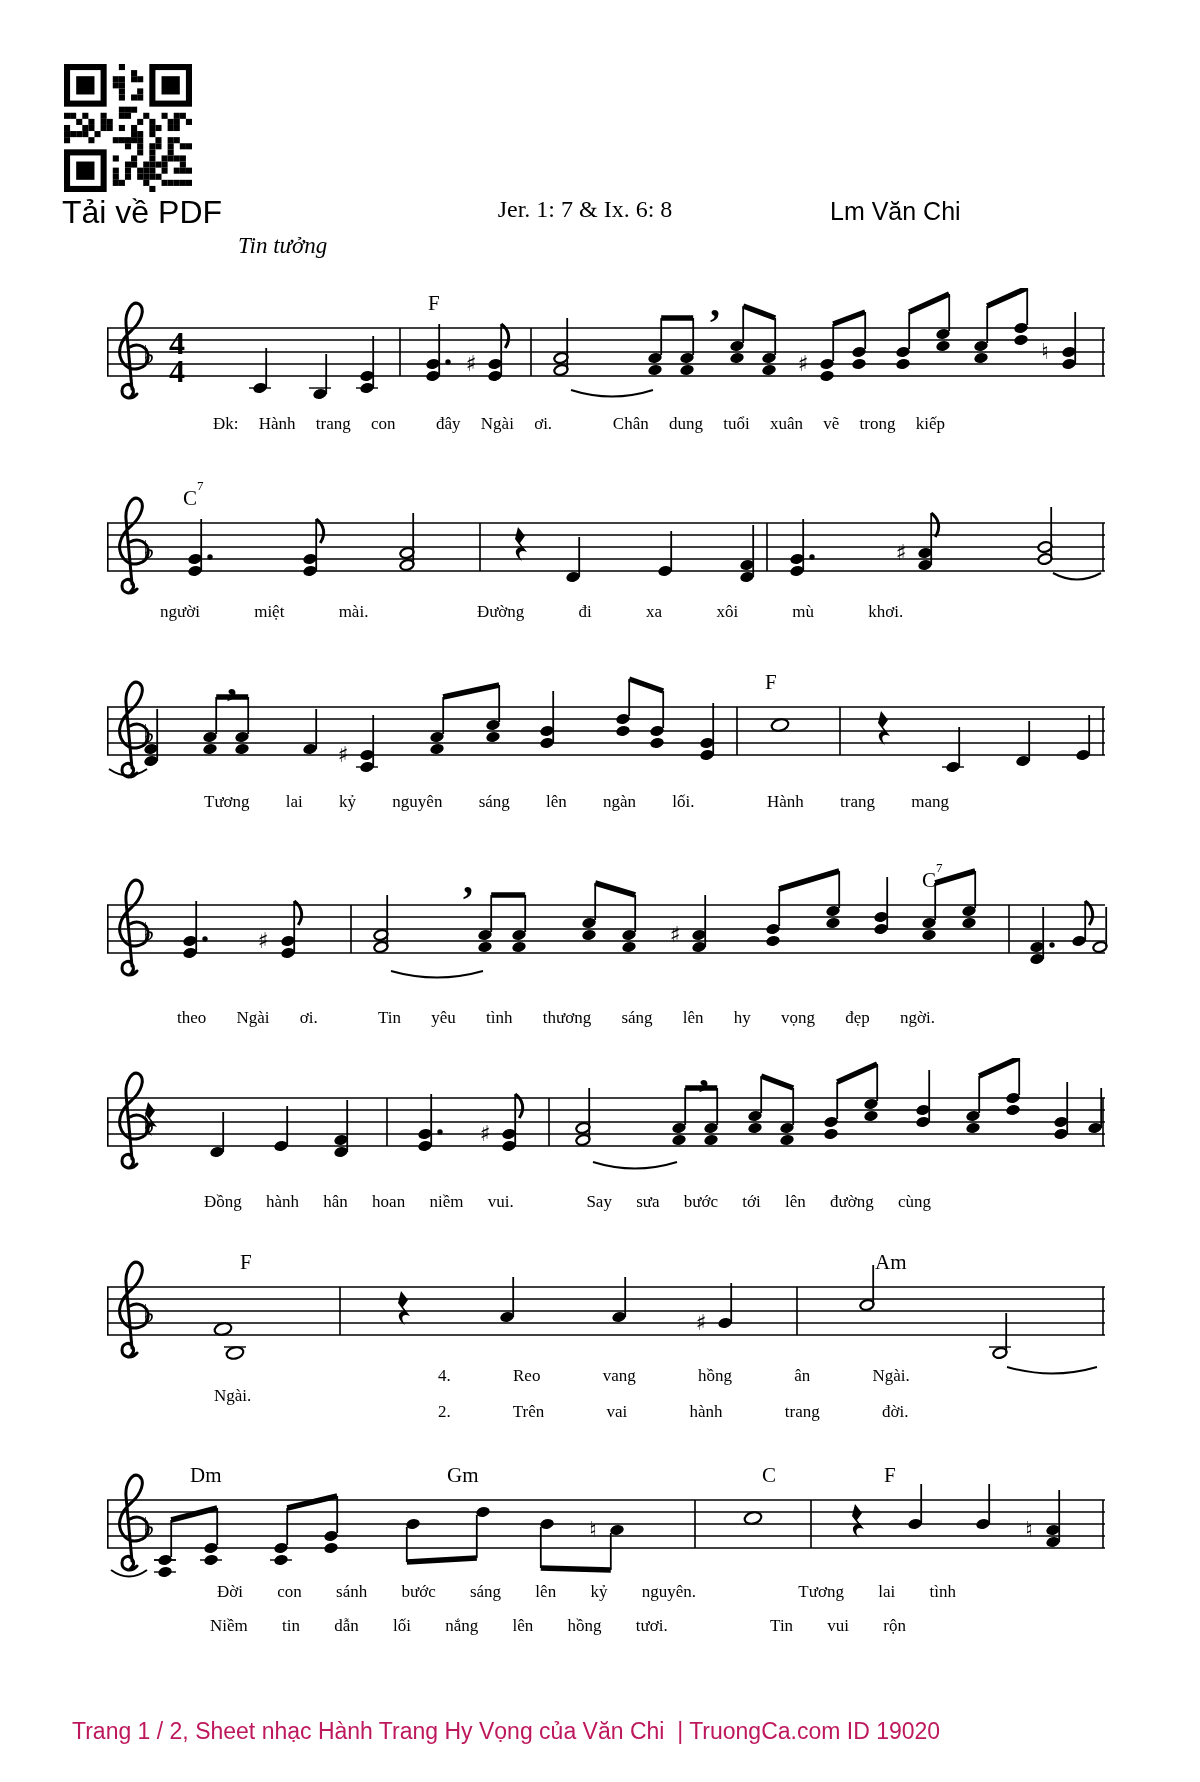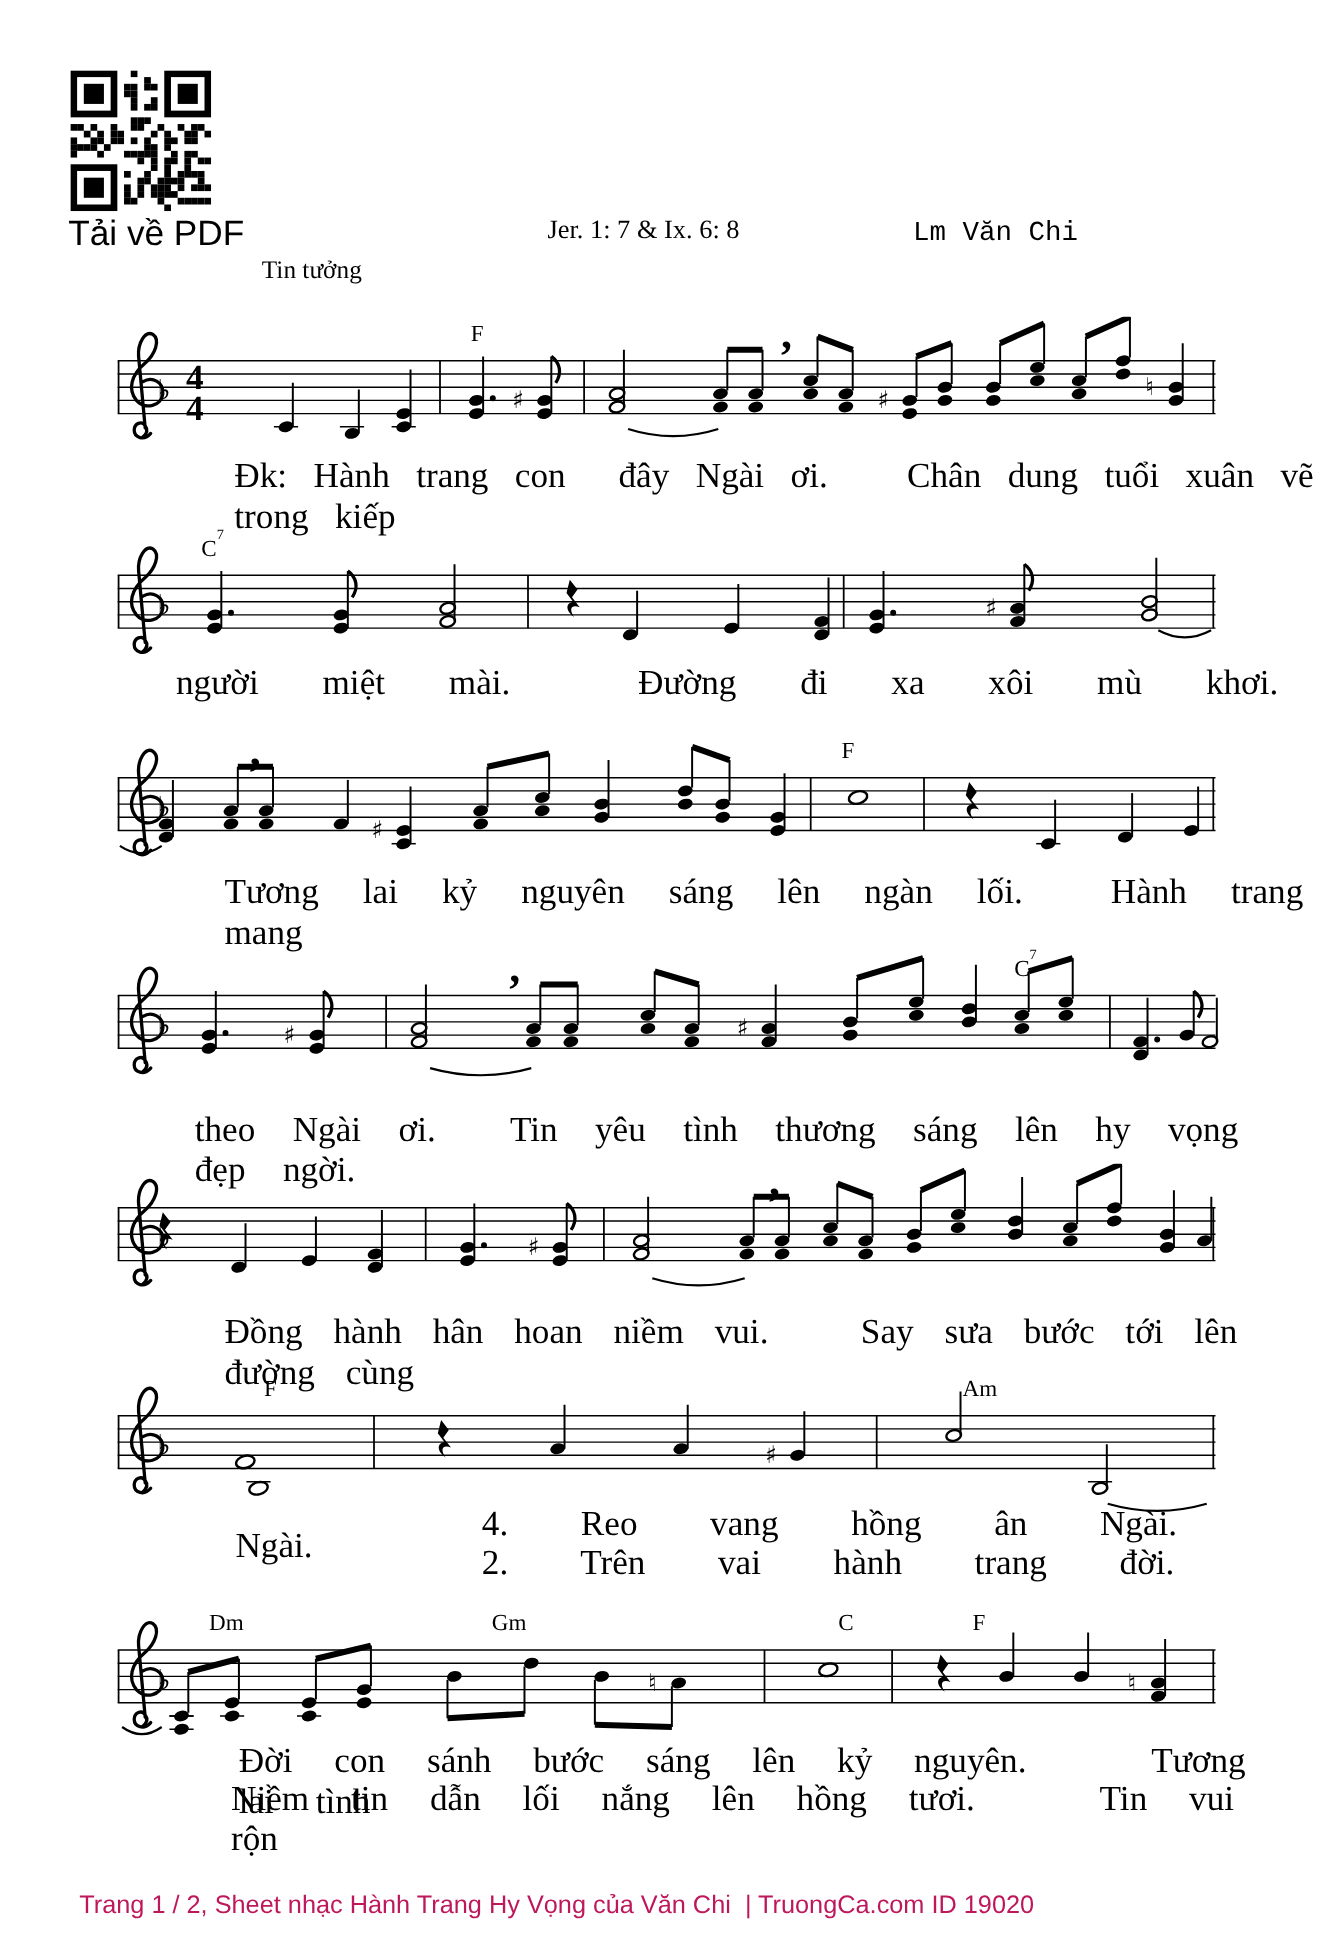--- a/index.html
+++ b/index.html
@@ -5,27 +5,27 @@
   html,body{margin:0;padding:0;background:#e8e8e8;}
   .page{
     position:relative;width:1200px;height:1782px;background:#ffffff;
     font-family:"Liberation Serif",serif;overflow:hidden;margin:0 auto;color:#000;
   }
   .title{
     position:absolute;top:86px;left:0;width:1130px;text-align:center;
     font-family:"Liberation Sans",sans-serif;font-weight:bold;font-size:56px;letter-spacing:1px;
   }
   .scripture{position:absolute;top:196px;left:0;width:1170px;text-align:center;font-size:24px;}
-  .author{position:absolute;top:197px;left:830px;font-family:Liberation Mono, monospace;font-size:25px;}
-  .tempo{position:absolute;top:233px;left:238px;font-size:23px;}
+  .author{position:absolute;top:197px;left:830px;font-family:Liberation Sans, sans-serif;font-size:25px;}
+  .tempo{position:absolute;top:233px;left:238px;font-size:23px;font-style:italic;}
   .qr{position:absolute;top:64px;left:64px;width:128px;height:128px;cursor:pointer;}
   .qr-label{position:absolute;top:194px;left:62px;font-family:"Liberation Sans",sans-serif;font-size:32px;cursor:pointer;}
   .chord{position:absolute;font-size:21px;font-family:"Liberation Serif",serif;}
   .chord sup{font-size:13px;position:relative;top:-7px;}
-  .lyr{position:absolute;font-size:32px;white-space:pre-wrap;}
+  .lyr{position:absolute;font-size:17px;white-space:pre-wrap;}
   svg.staff{position:absolute;left:95px;}
   .footer{
     position:absolute;top:1718px;left:72px;font-family:"Liberation Sans",sans-serif;
     font-size:23px;color:#be185d;white-space:pre-wrap;
   }
 </style>
 </head>
 <body>
 
 <div class="page">

